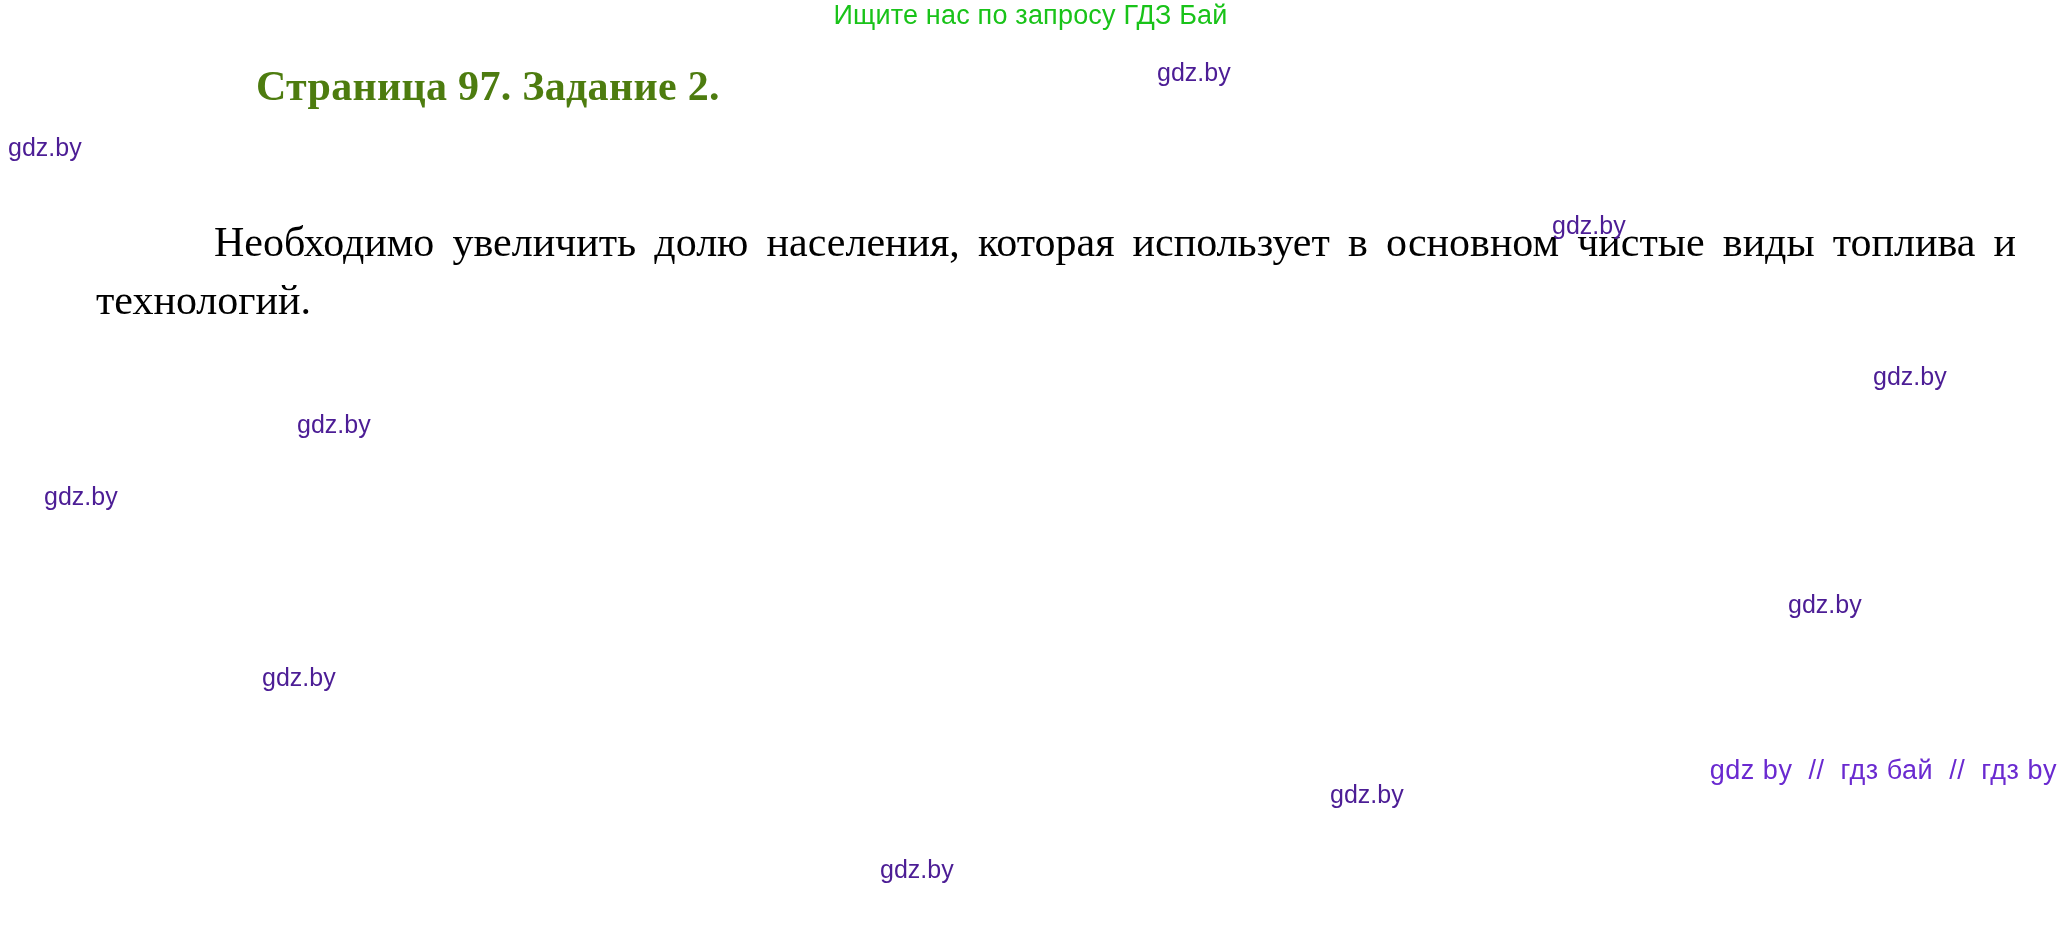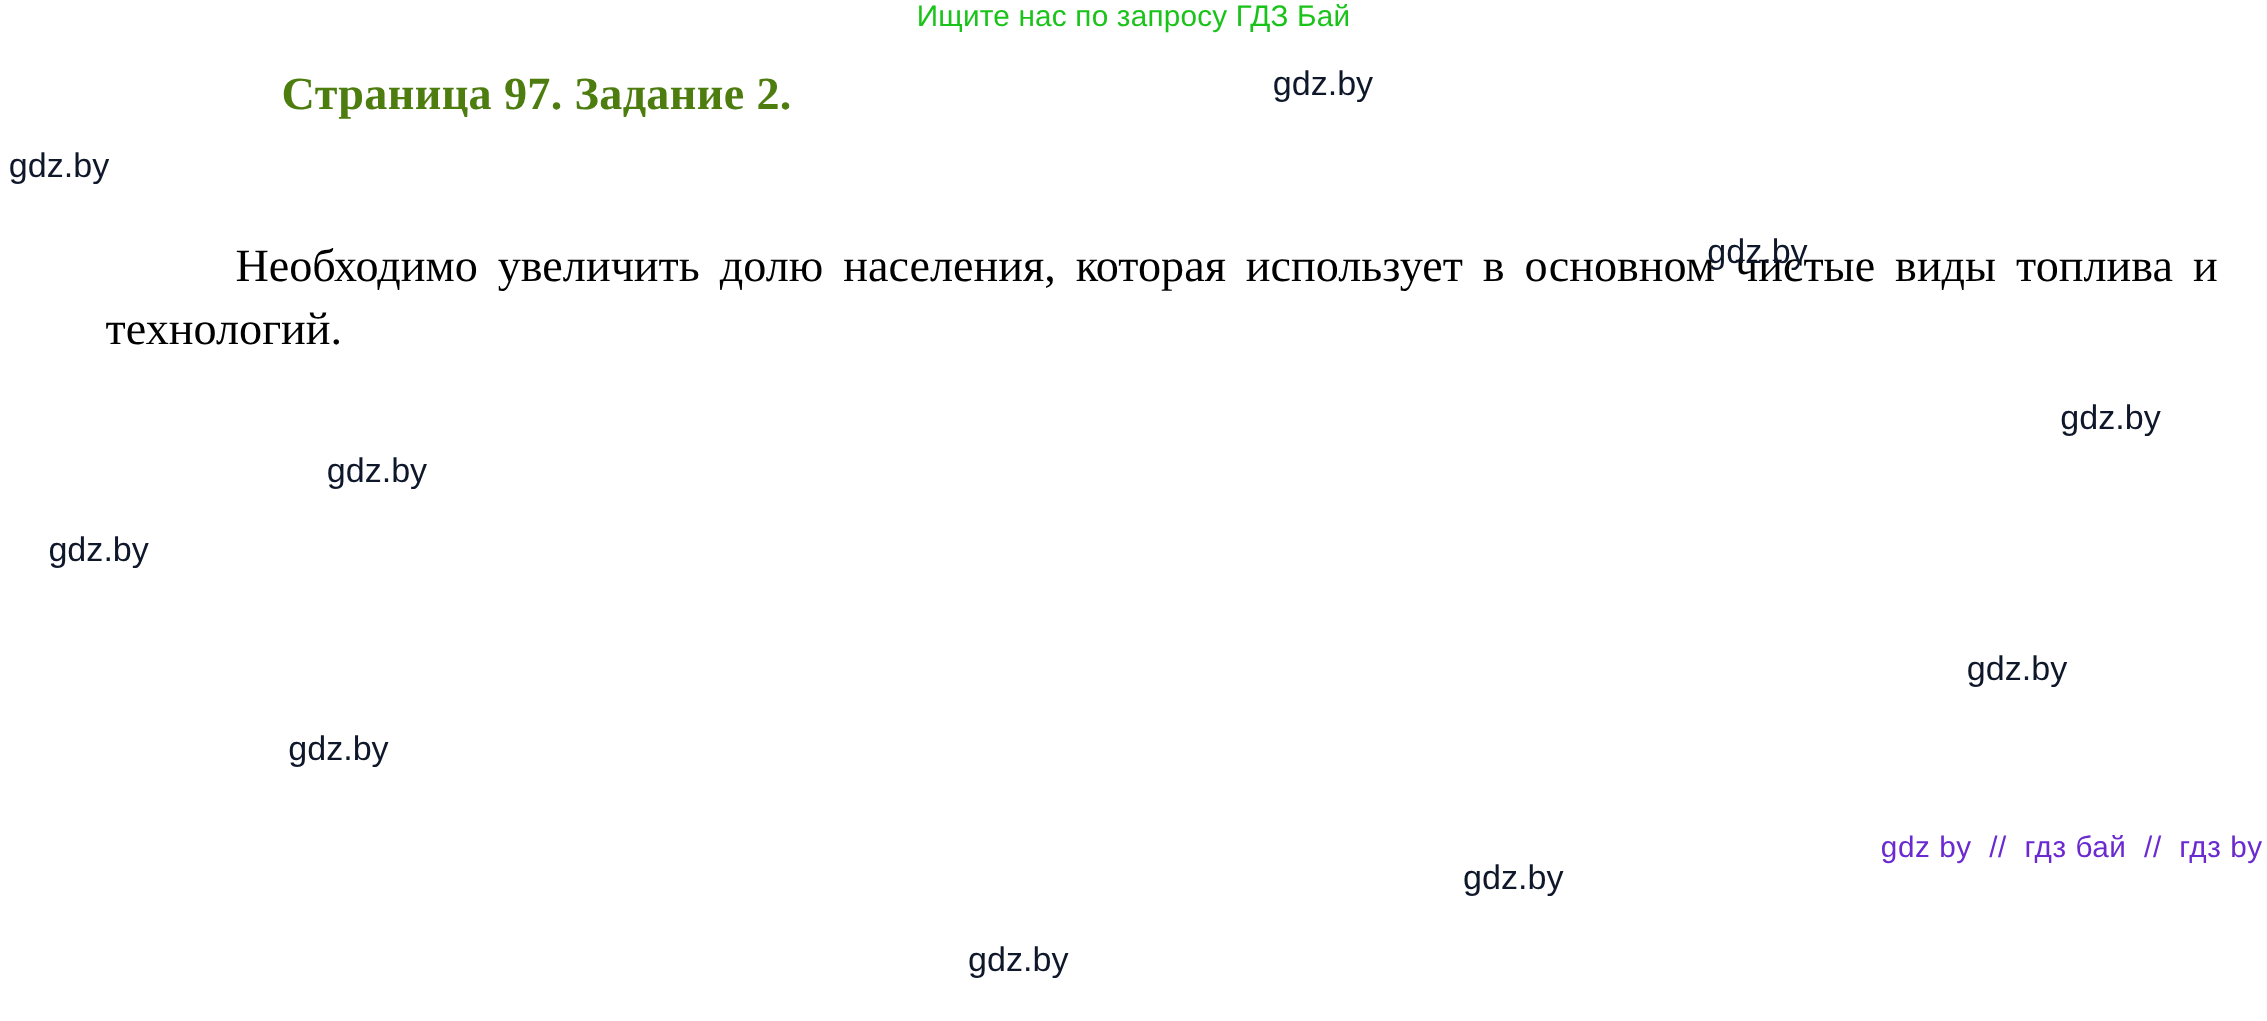--- a/index.html
+++ b/index.html
@@ -61,22 +61,22 @@
     display: inline-block;
     width: 100%;
   }
   .gap-1 { height: 86px; }
   .gap-2 { height: 92px; }
 
   
   .wm {
     position: absolute;
     font-family: "Liberation Sans", sans-serif;
-    color: #0f172a;
-    font-size: 31px;
+    color: #4c1d95;
+    font-size: 25px;
     white-space: nowrap;
     pointer-events: none;
     user-select: none;
   }
   .footer {
     position: absolute;
     left: 0;
     width: 100%;
     bottom: 22px;
     text-align: right;

